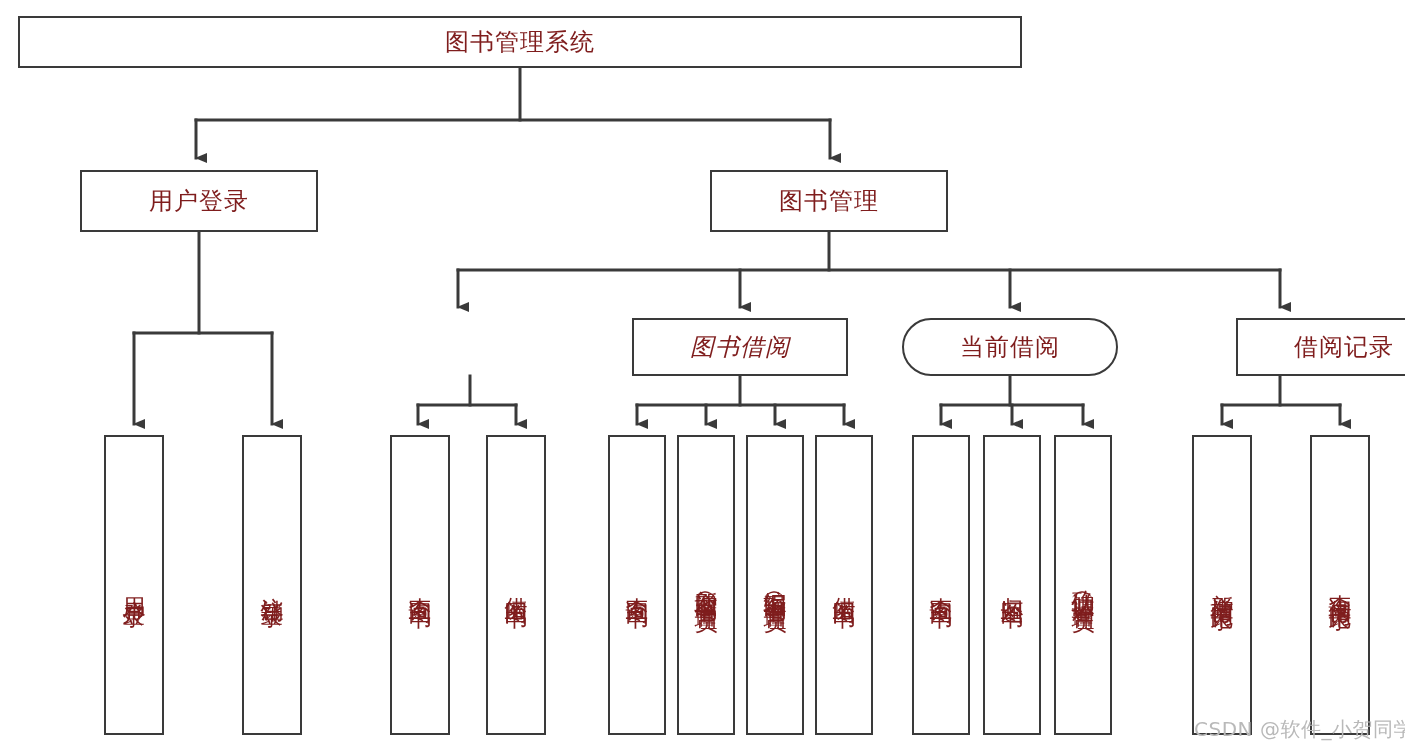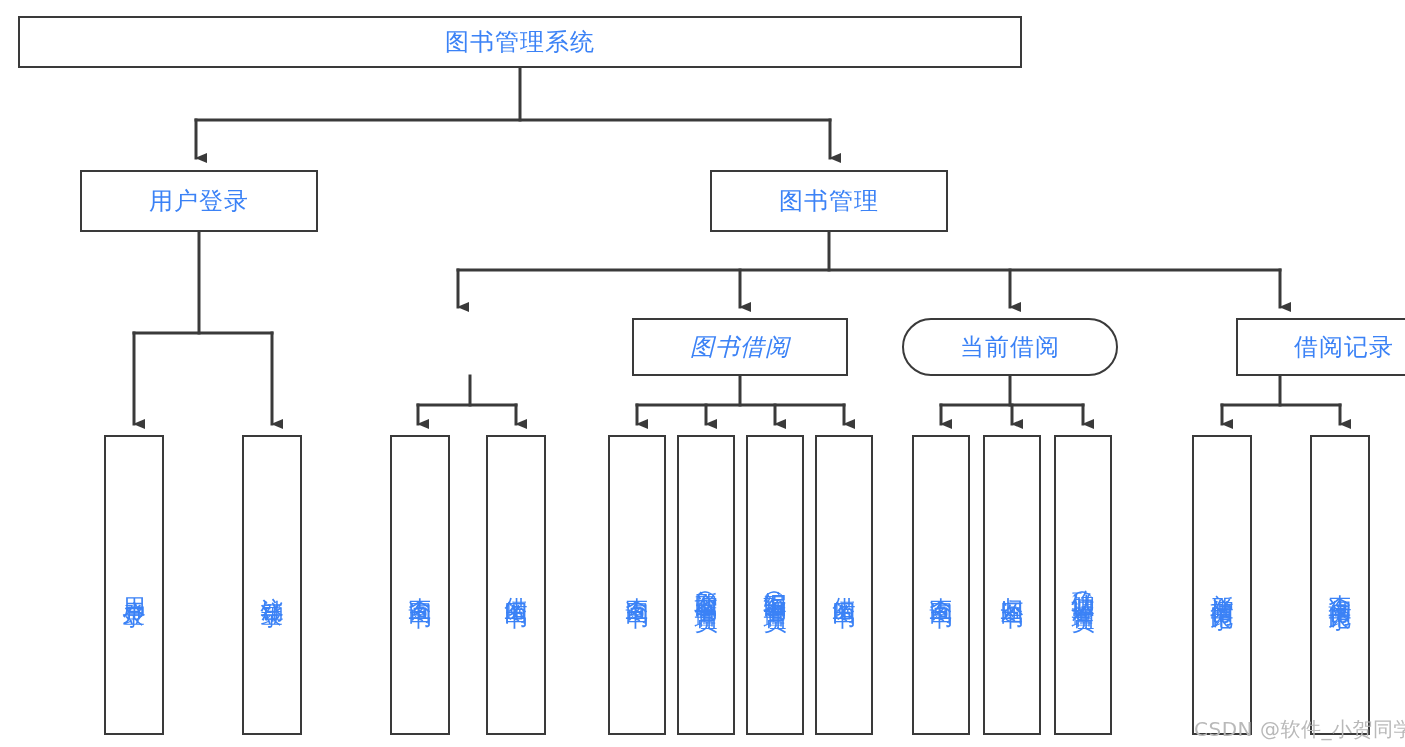--- a/index.html
+++ b/index.html
@@ -27,21 +27,21 @@
     pointer-events: none;
   }
   .node {
     position: absolute;
     box-sizing: border-box;
     border: 2.5px solid #3a3a3a;
     background: #ffffff;
     display: flex;
     align-items: center;
     justify-content: center;
-    color: #3b82f6;
+    color: #7f1d1d;
     z-index: 2;
   }
   .node-h .label {
     font-size: 24px;
     line-height: 1.2;
     letter-spacing: 1px;
     white-space: nowrap;
   }
   .node-v {
     align-items: center;

